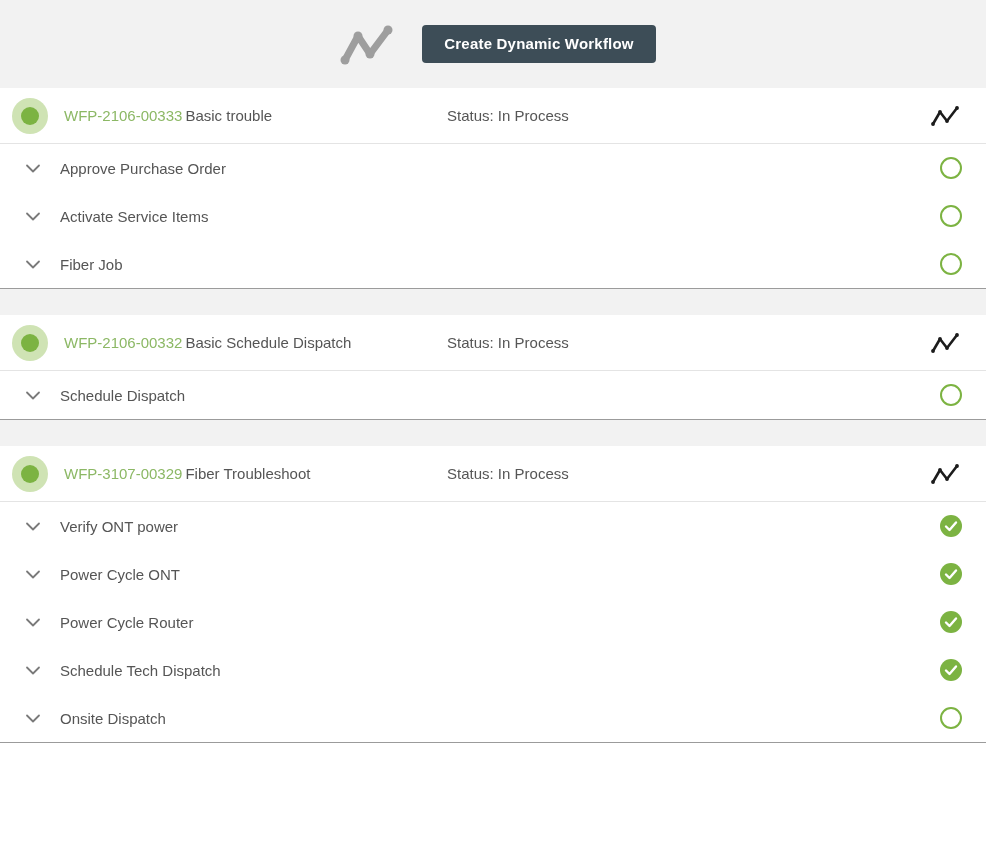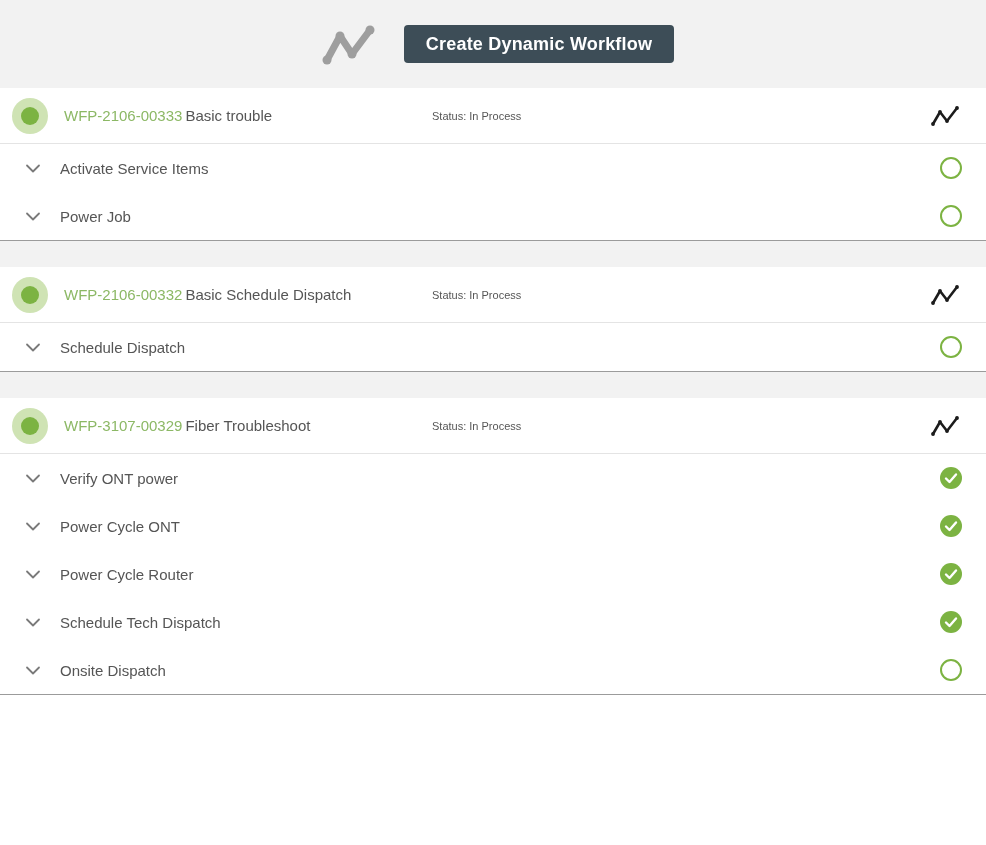--- a/index.html
+++ b/index.html
@@ -34,21 +34,21 @@
     width: 62px;
     height: 48px;
     display: block;
   }
   .create-btn {
     background: #3d4d57;
     color: #ffffff;
     border: none;
     border-radius: 4px;
     font-family: "Liberation Sans", sans-serif;
-    font-size: 18px;
+    font-size: 15px;
     font-weight: bold;
     letter-spacing: 0.2px;
     padding: 0 22px;
     height: 38px;
     line-height: 38px;
     cursor: pointer;
     white-space: nowrap;
   }
 
   
@@ -95,22 +95,22 @@
   }
   .wf-id {
     color: #8cb865;
   }
   .wf-name {
     color: #555555;
     margin-left: 3px;
   }
   .wf-status {
     position: absolute;
-    left: 432px;
-    font-size: 11px;
+    left: 447px;
+    font-size: 15px;
     color: #565656;
     white-space: nowrap;
   }
   .wf-chart-icon {
     position: absolute;
     right: 24px;
     width: 34px;
     height: 26px;
     display: block;
     cursor: pointer;
@@ -190,29 +190,37 @@
             <circle cx="5" cy="21" r="1.9" fill="#1c1c1c"></circle>
             <circle cx="12" cy="9" r="1.9" fill="#1c1c1c"></circle>
             <circle cx="19" cy="18" r="1.9" fill="#1c1c1c"></circle>
             <circle cx="29" cy="5" r="1.9" fill="#1c1c1c"></circle>
           </svg></span>
       </div>
       <div class="task-row">
         <span class="chev"><svg viewBox="0 0 22 22" width="22" height="22" aria-hidden="true">
             <polyline points="5,8.5 11,14.5 17,8.5" fill="none" stroke="#7a7a7a" stroke-width="1.8" stroke-linecap="round" stroke-linejoin="round"></polyline>
           </svg></span>
+        <span class="task-label">Approve Purchase Order</span>
+        <span class="task-spacer"></span>
+        <span class="mark mark-open"></span>
+      </div>
+      <div class="task-row">
+        <span class="chev"><svg viewBox="0 0 22 22" width="22" height="22" aria-hidden="true">
+            <polyline points="5,8.5 11,14.5 17,8.5" fill="none" stroke="#7a7a7a" stroke-width="1.8" stroke-linecap="round" stroke-linejoin="round"></polyline>
+          </svg></span>
         <span class="task-label">Activate Service Items</span>
         <span class="task-spacer"></span>
         <span class="mark mark-open"></span>
       </div>
       <div class="task-row">
         <span class="chev"><svg viewBox="0 0 22 22" width="22" height="22" aria-hidden="true">
             <polyline points="5,8.5 11,14.5 17,8.5" fill="none" stroke="#7a7a7a" stroke-width="1.8" stroke-linecap="round" stroke-linejoin="round"></polyline>
           </svg></span>
-        <span class="task-label">Power Job</span>
+        <span class="task-label">Fiber Job</span>
         <span class="task-spacer"></span>
         <span class="mark mark-open"></span>
       </div>
     </div>
     <div class="group-gap"></div>
     <div class="group">
       <div class="wf-header">
         <span class="status-dot">
           <i></i>
         </span>

